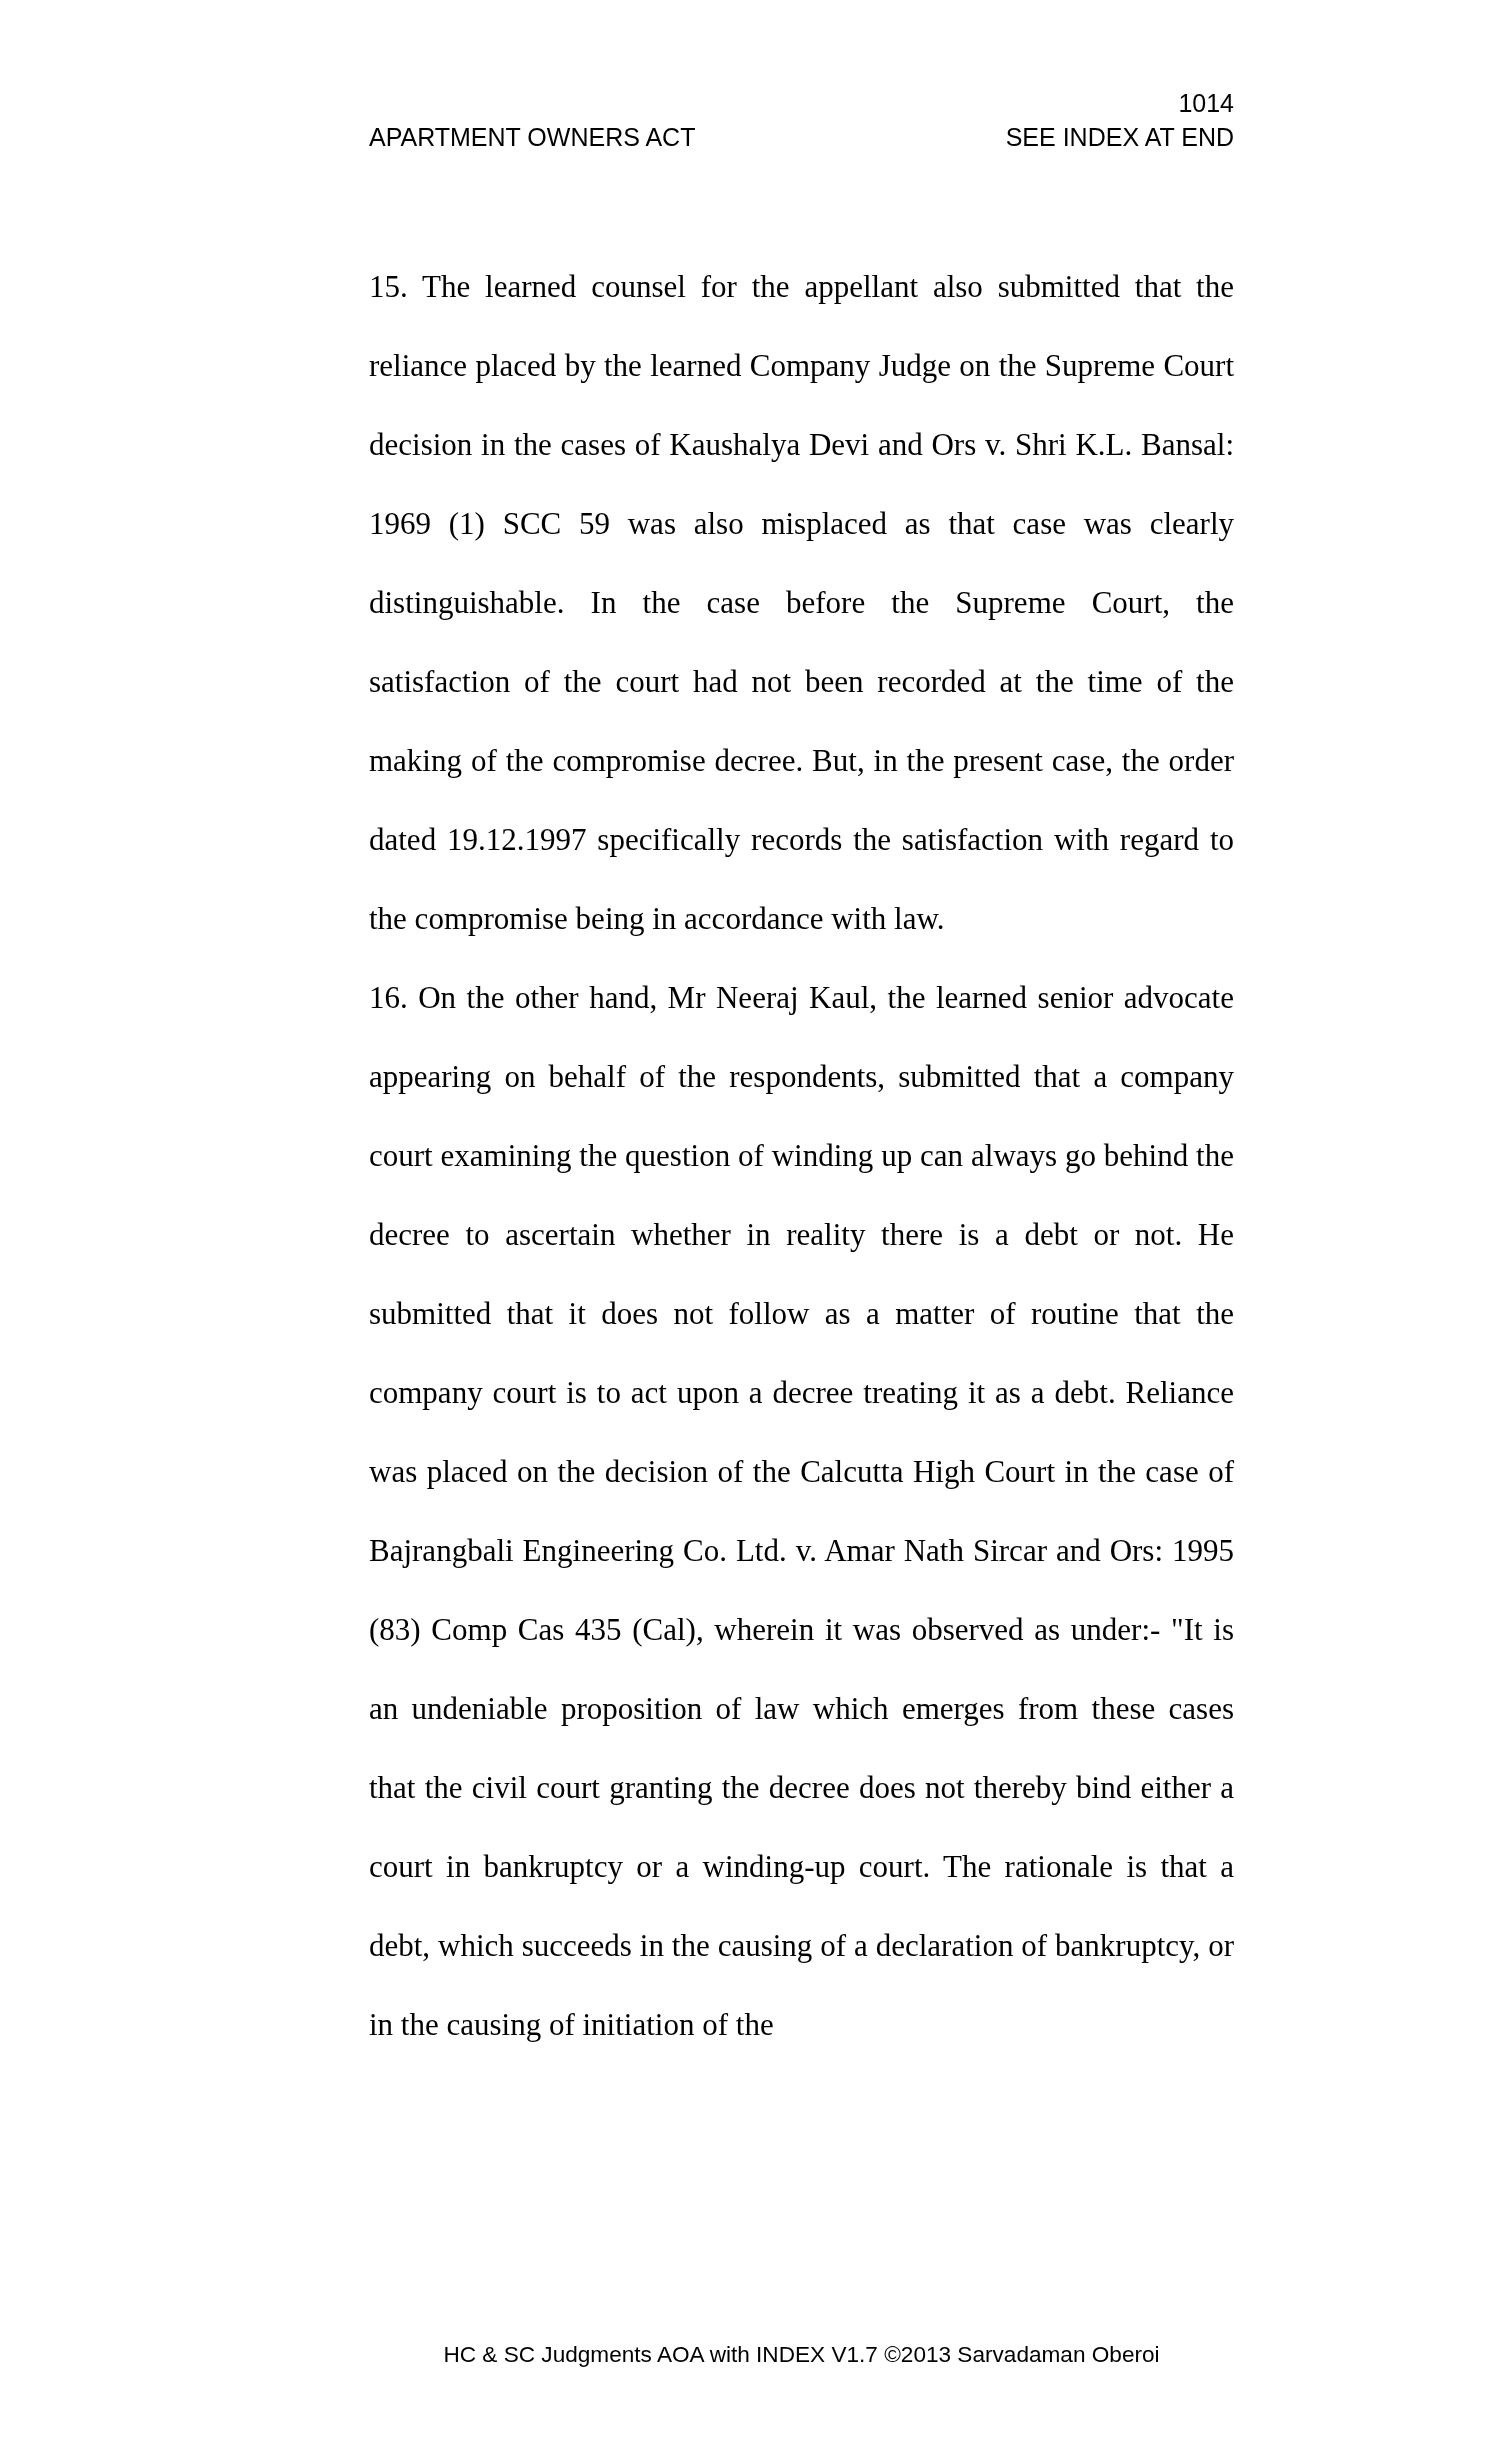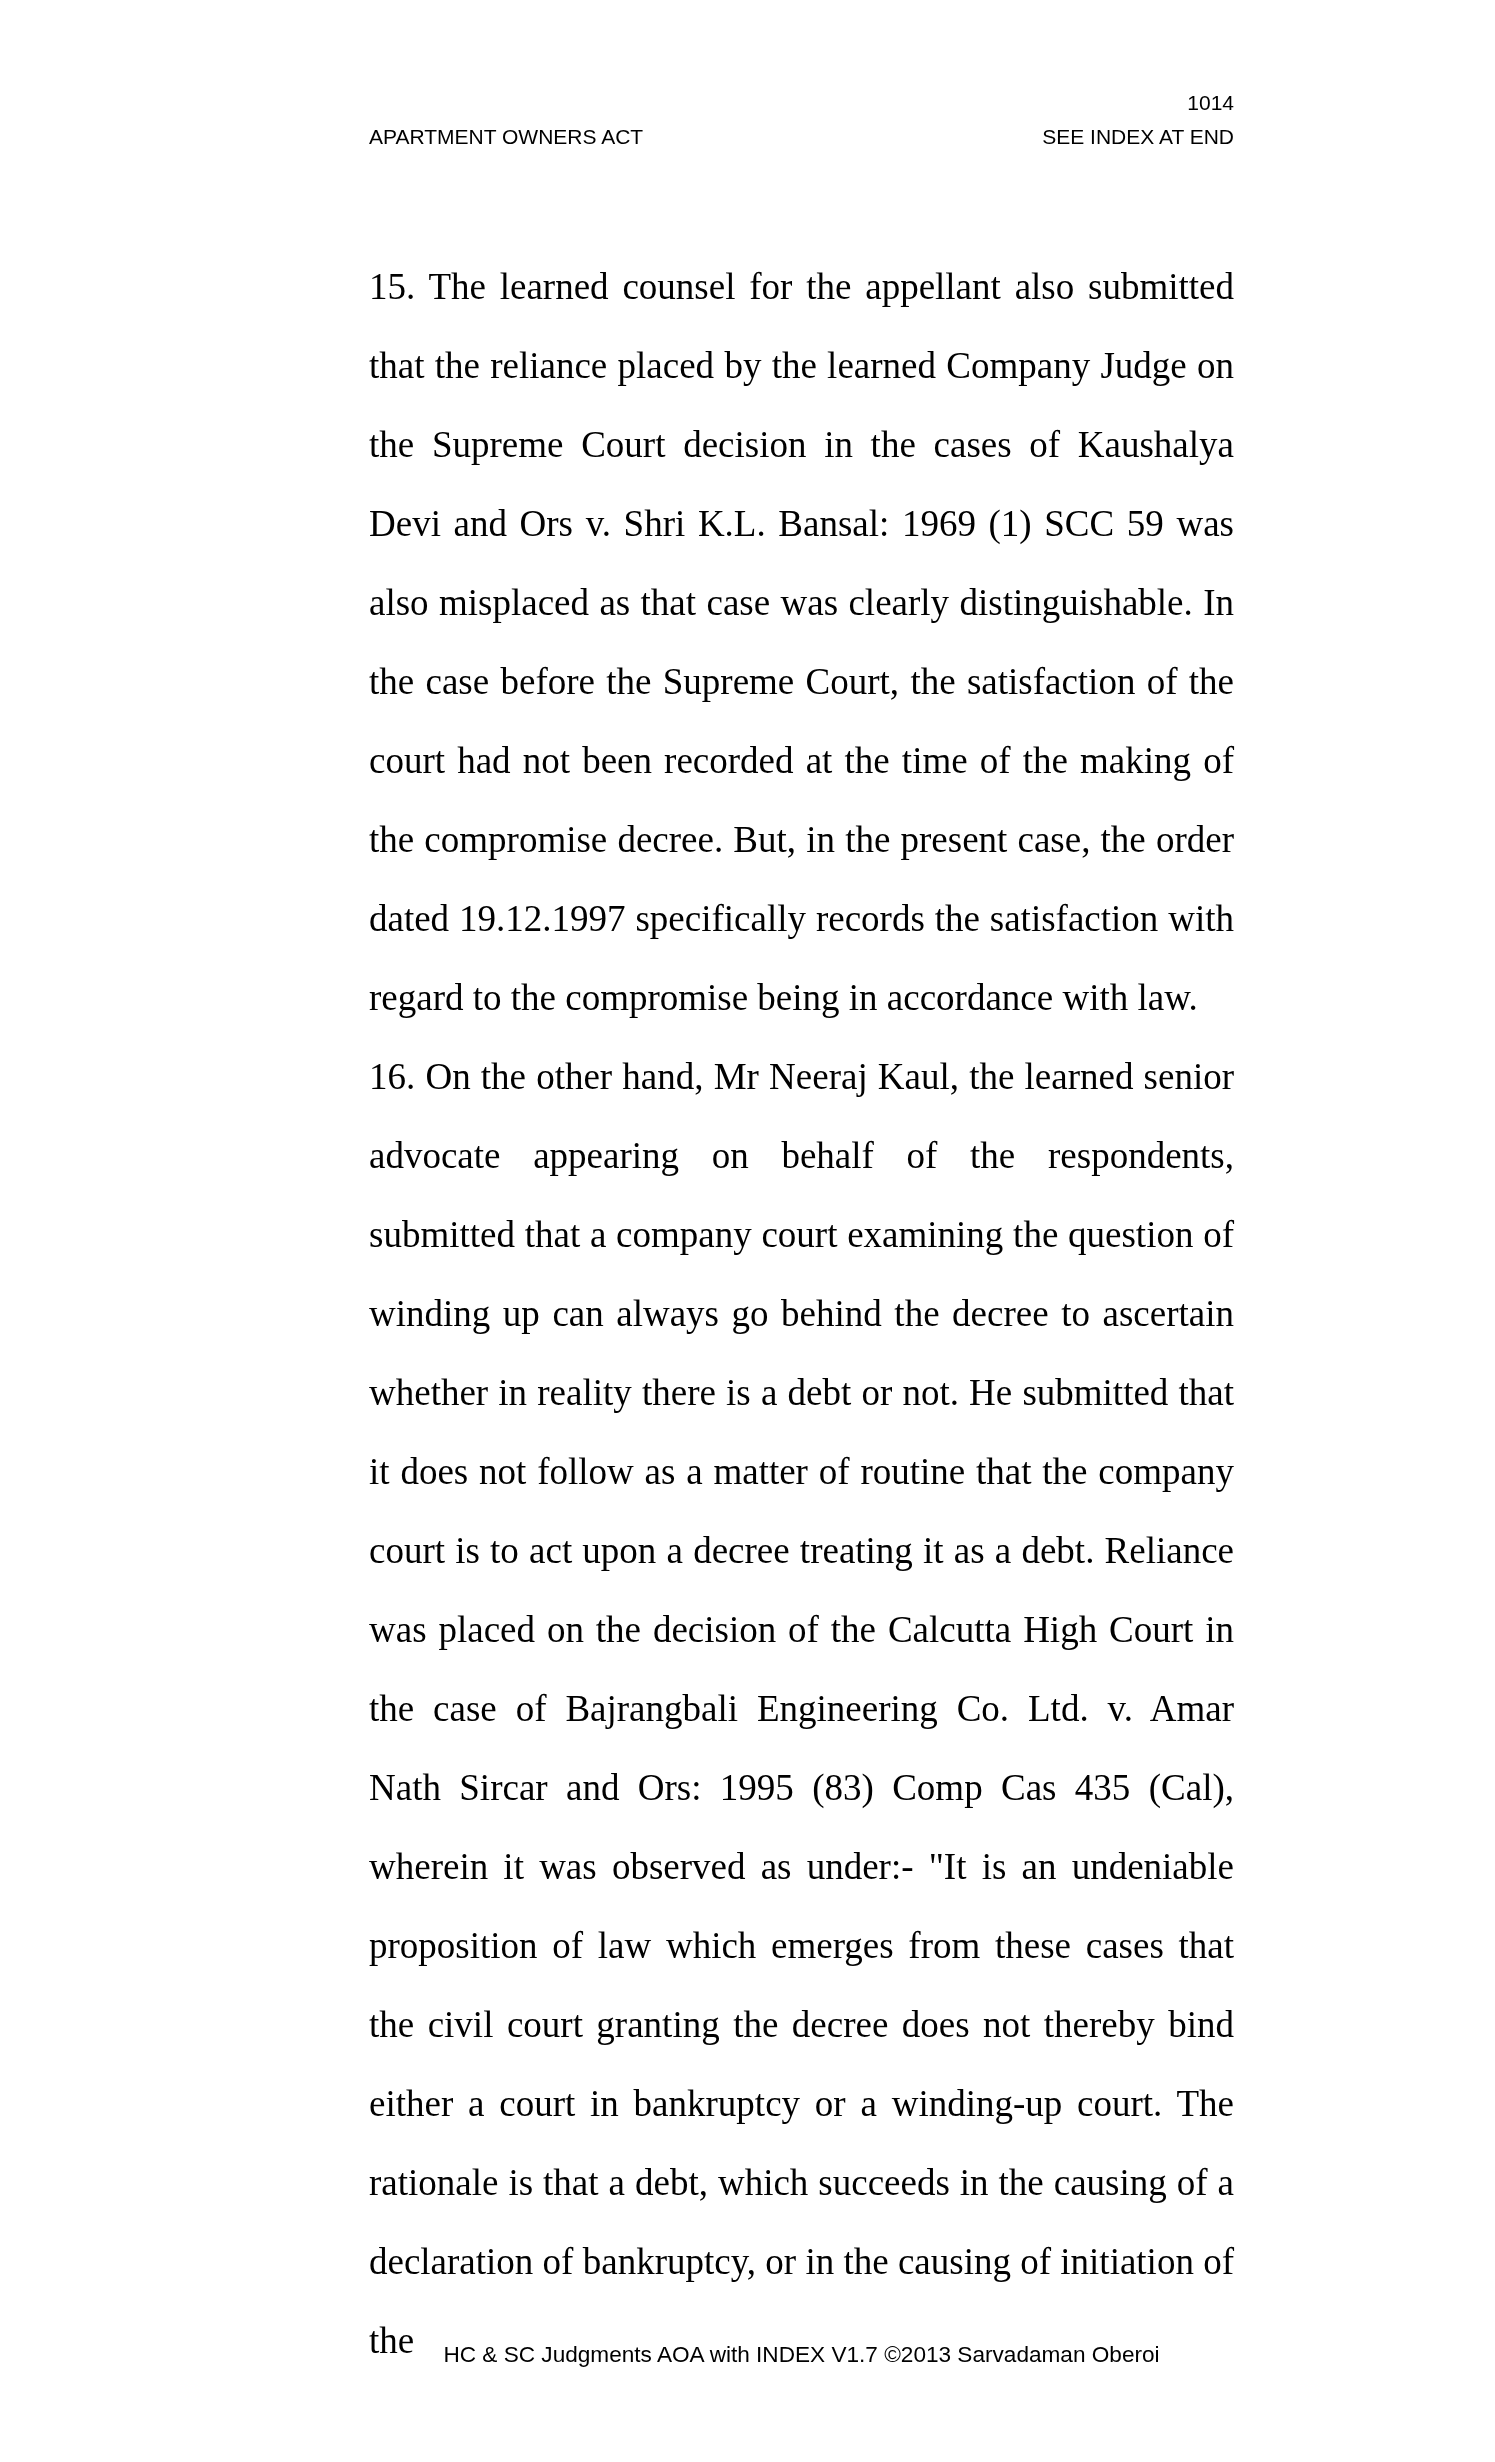--- a/index.html
+++ b/index.html
@@ -20,41 +20,41 @@
     overflow: hidden;
   }
 
   
   .header {
     position: absolute;
     left: 369px;
     top: 86px;
     width: 865px;
     font-family: "Liberation Sans", sans-serif;
-    font-size: 21px;
+    font-size: 25px;
     line-height: 34px;
     color: #000000;
   }
   .header .page-number {
     text-align: right;
   }
   .header .header-row {
     display: flex;
     justify-content: space-between;
     align-items: baseline;
   }
 
   
   .content {
     position: absolute;
     left: 369px;
     top: 247px;
     width: 865px;
     font-family: "Liberation Serif", serif;
-    font-size: 37px;
+    font-size: 31px;
     line-height: 79px;
     text-align: justify;
     text-justify: inter-word;
     color: #000000;
   }
   .content p {
     margin: 0;
   }
 
   

